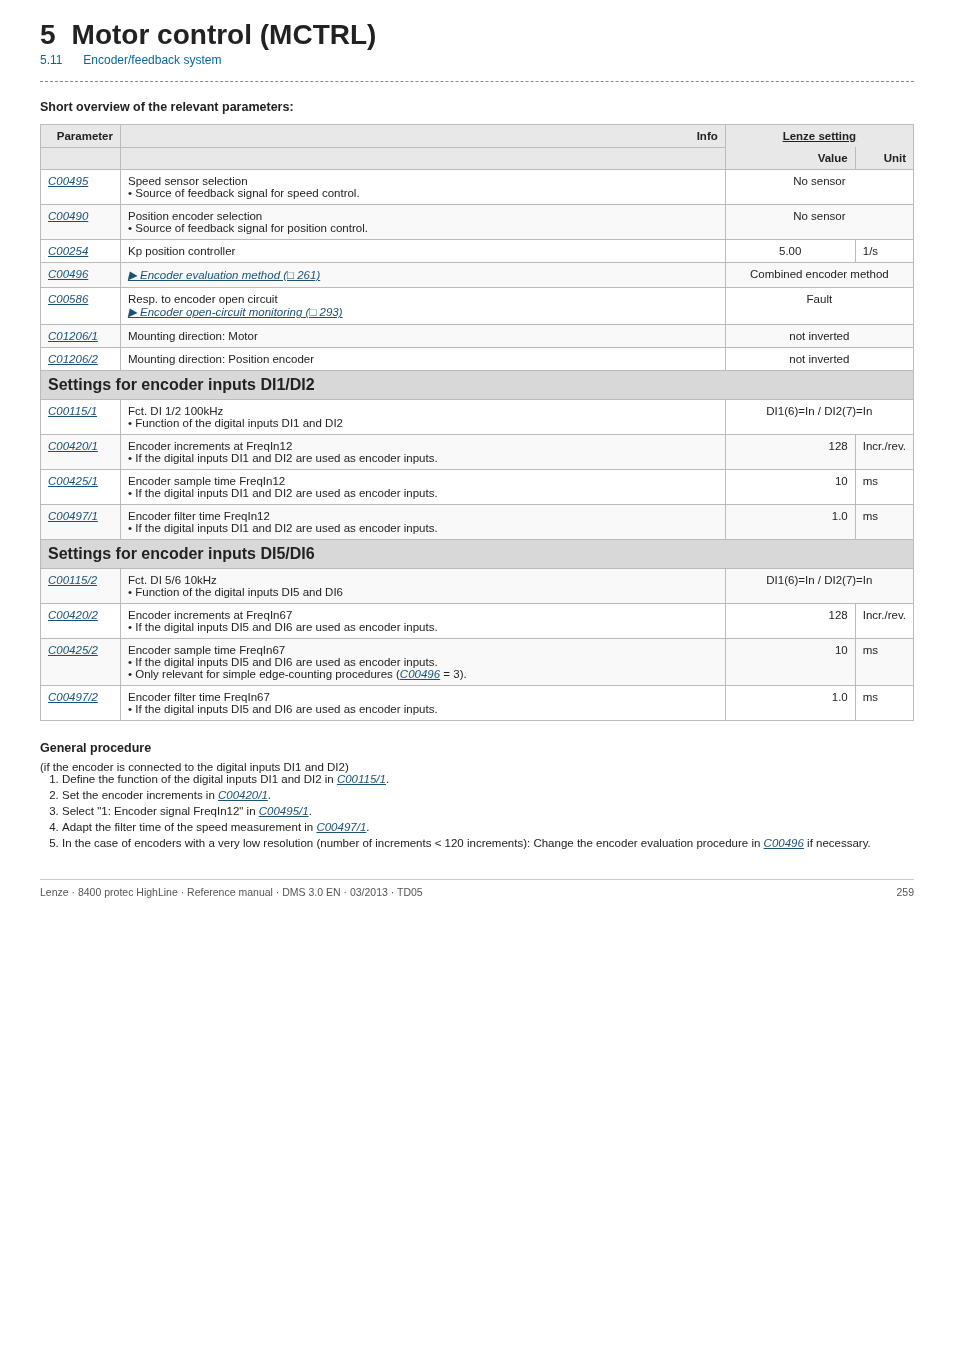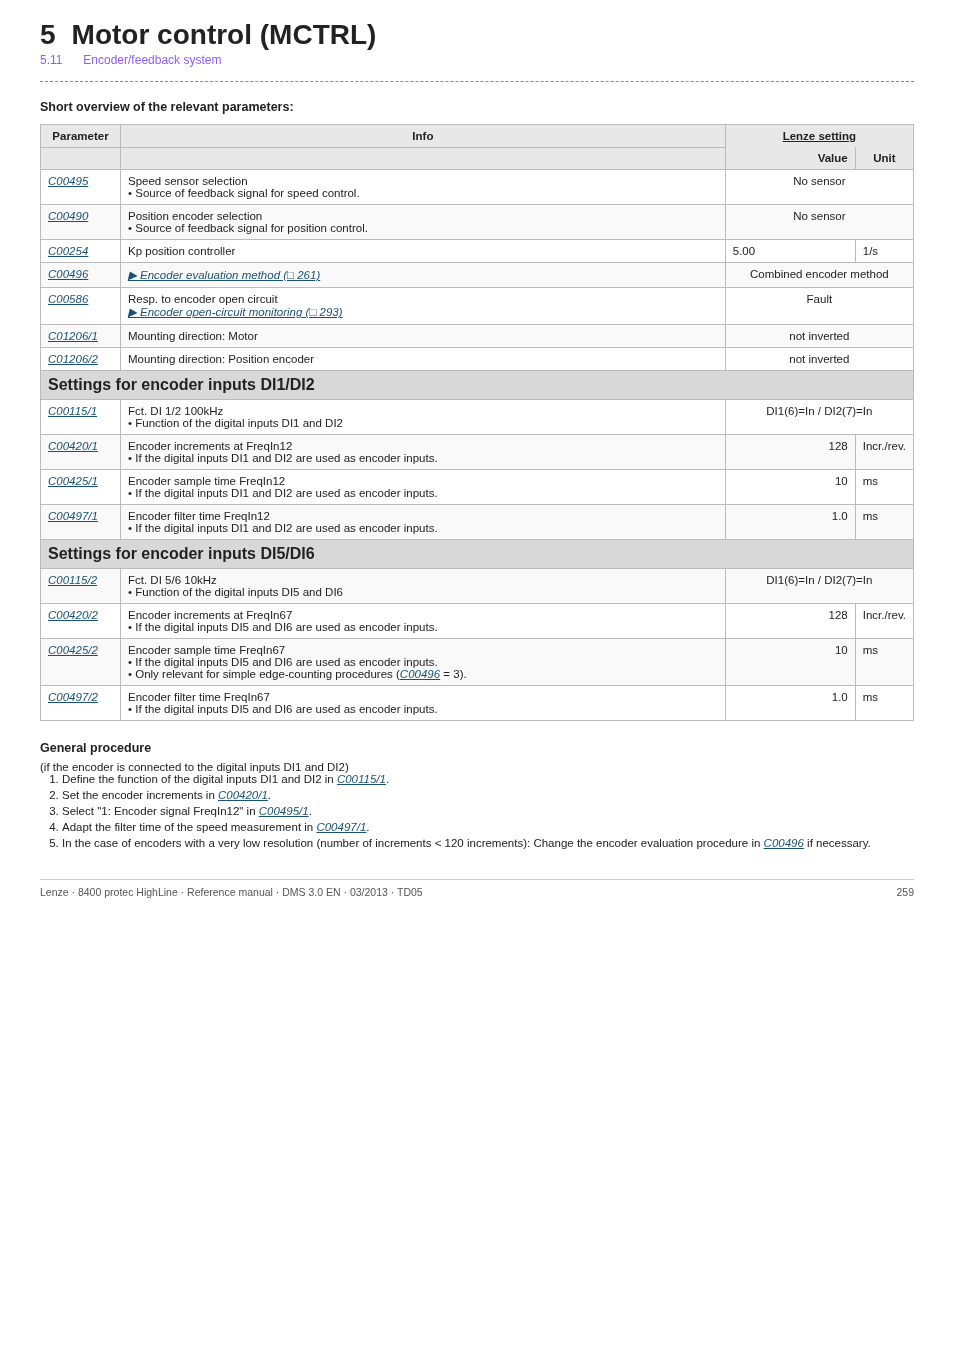--- a/index.html
+++ b/index.html
@@ -44,21 +44,21 @@
     table.params-table {
       width: 100%;
       border-collapse: collapse;
       margin-bottom: 20px;
       font-size: 11.5px;
     }
     table.params-table th {
       background: #e8e8e8;
       padding: 5px 7px;
       border: 1px solid #bbb;
-      text-align: center;
+      text-align: right;
       font-weight: bold;
     }
     table.params-table th.lenze-setting {
       text-align: center;
       border-bottom: none;
       text-decoration: underline;
     }
     table.params-table th.value-col {
       text-align: right;
       border-top: none;
@@ -123,21 +123,21 @@
       font-size: 10.5px;
       color: #555;
     }
     .header-top {
       display: flex;
       align-items: flex-start;
       margin-bottom: 2px;
     }
     .sub-info {
       margin-bottom: 12px;
-      color: #8b5cf6;
+      color: #0369a1;
       font-size: 12px;
     }
   </style>
 </head>
 <body>
 
 <div>
 
   <div class="header-top">
     <span class="chapter-number">5</span>
@@ -181,21 +181,21 @@
             <div>Position encoder selection</div>
             <div>• Source of feedback signal for position control.</div>
           </td>
           <td colspan="2" style="text-align: center;">No sensor</td>
         </tr>
         <tr class="data-row">
           <td class="param-col"><a class="link" href="#">C00254</a></td>
           <td class="info-col">
             <div>Kp position controller</div>
           </td>
-          <td style="text-align: left;">5.00</td>
+          <td style="text-align: center;">5.00</td>
           <td>1/s</td>
         </tr>
         <tr class="data-row">
           <td class="param-col"><a class="link" href="#">C00496</a></td>
           <td class="info-col"><a class="link">▶ Encoder evaluation method (□ 261)</a></td>
           <td colspan="2" style="text-align: center;">Combined encoder method</td>
         </tr>
         <tr class="data-row">
           <td class="param-col"><a class="link" href="#">C00586</a></td>
           <td class="info-col">

